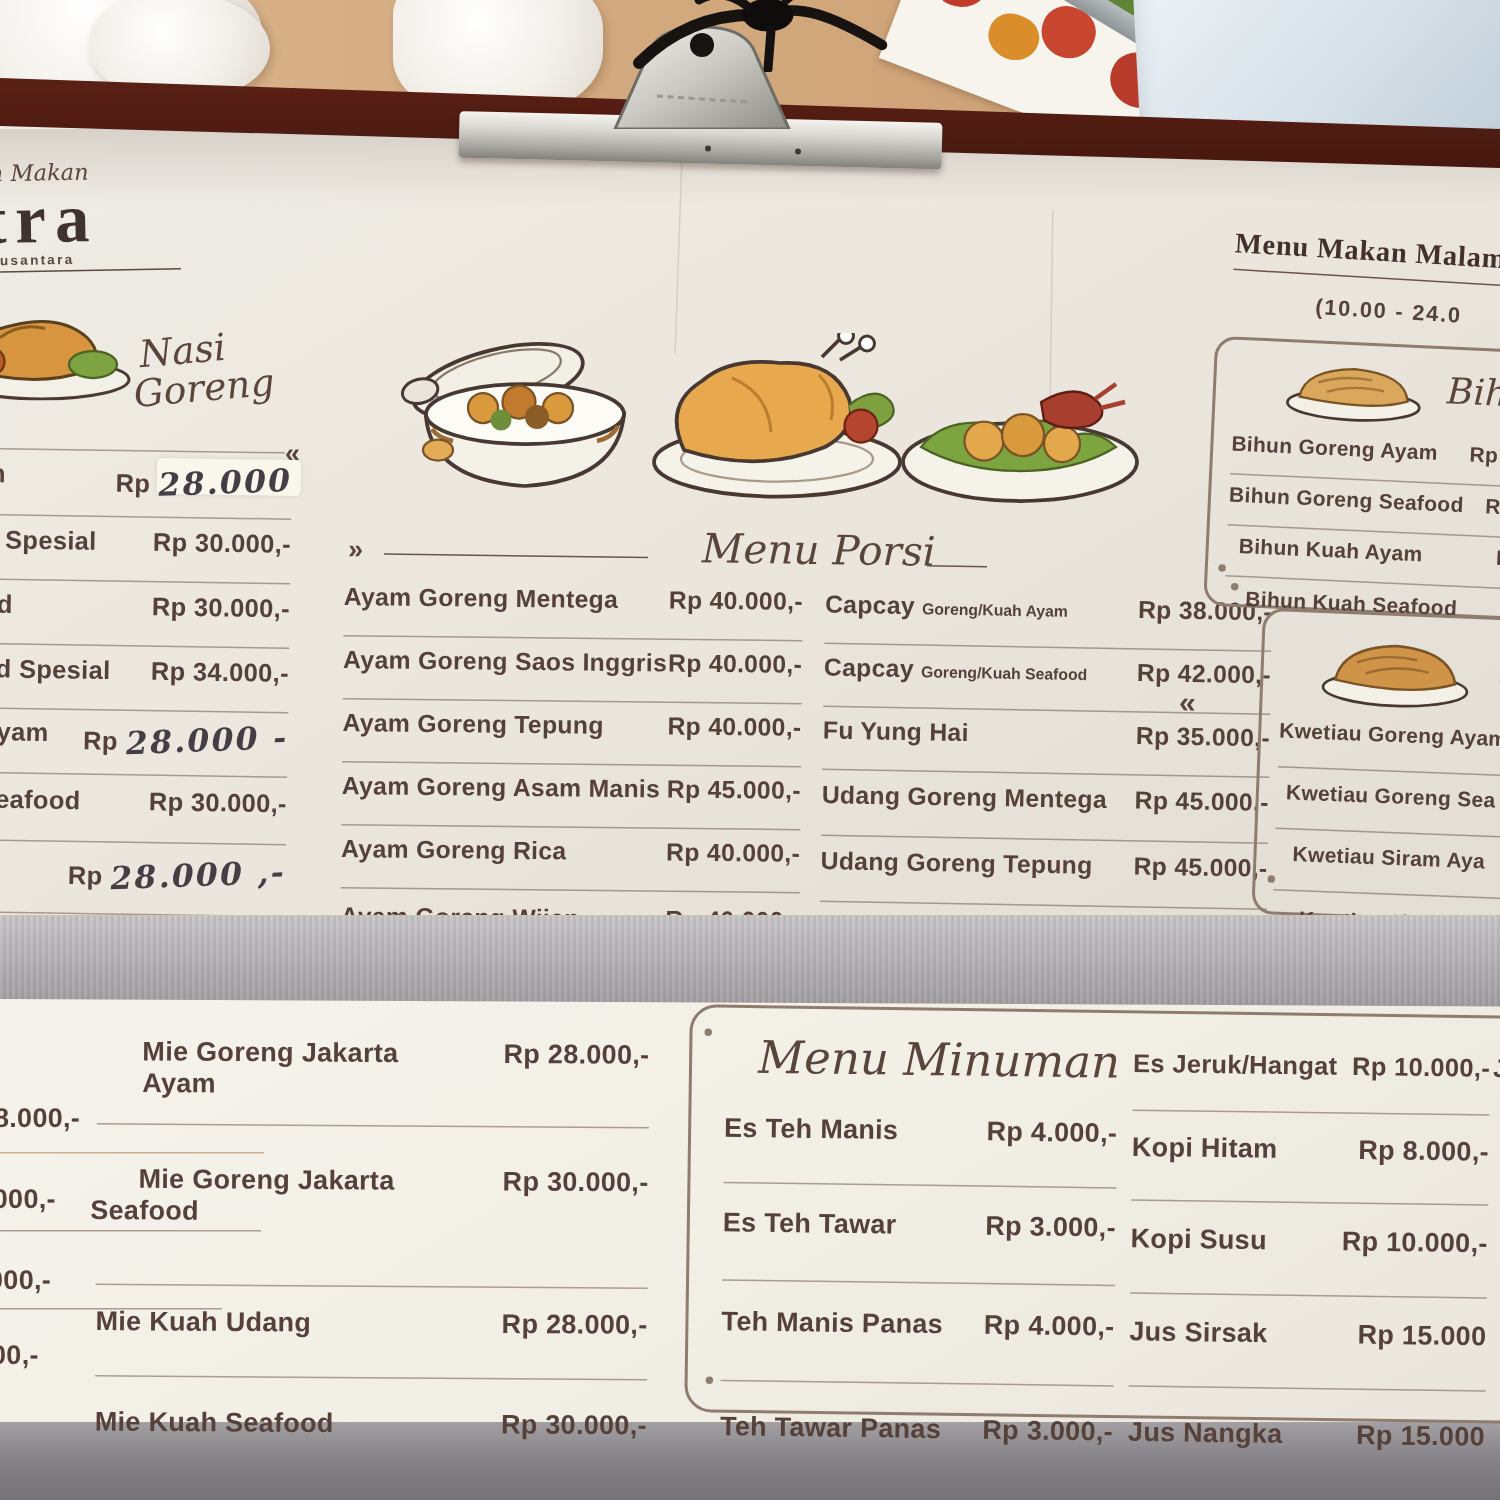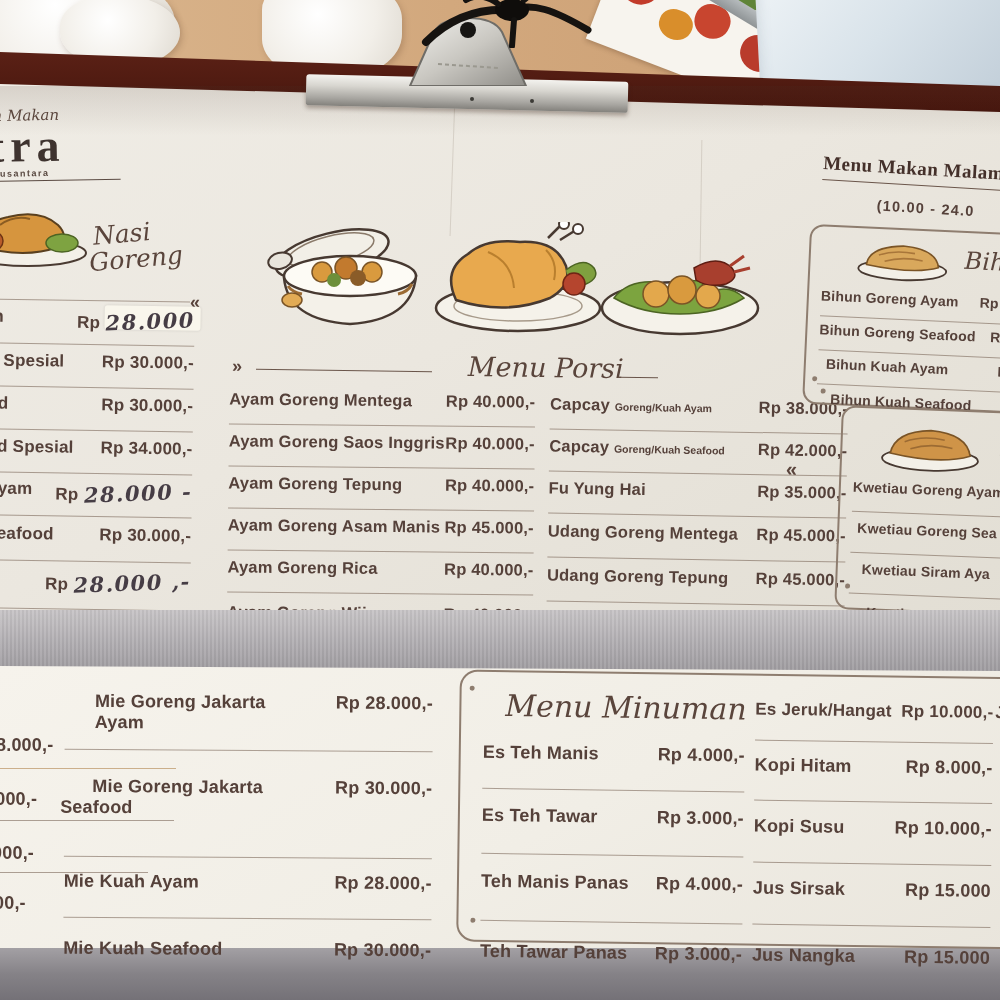--- a/index.html
+++ b/index.html
@@ -352,21 +352,21 @@
     <span>Rp 28.000,-</span>
     </div>
   <div class="mrow item" style="font-size:18px;height:80px;padding-top:26px;">
     <span>
       <span style="display:block;margin-left:28px;">Mie Goreng Jakarta</span>
       <span style="display:block;margin-left:-4px;">Seafood</span>
       </span>
     <span>Rp 30.000,-</span>
     </div>
   <div class="mrow item" style="font-size:18px;height:46px;padding-top:14px;">
-    <span>Mie Kuah Ayam</span>
+    <span>Mie Kuah Udang</span>
     <span>Rp 28.000,-</span>
     </div>
   <div class="item nob" style="display:flex;justify-content:space-between;font-size:18px;height:48px;padding-top:20px;">
     <span>Mie Kuah Seafood</span>
     <span>Rp 30.000,-</span>
     </div>
 </div>
 
 <div class="abs fbox" style="left:458px;top:674px;width:648px;height:268px;border-radius:18px;transform:rotate(.8deg);">
   <div class="cdot abs" style="left:8px;top:14px;"></div>

